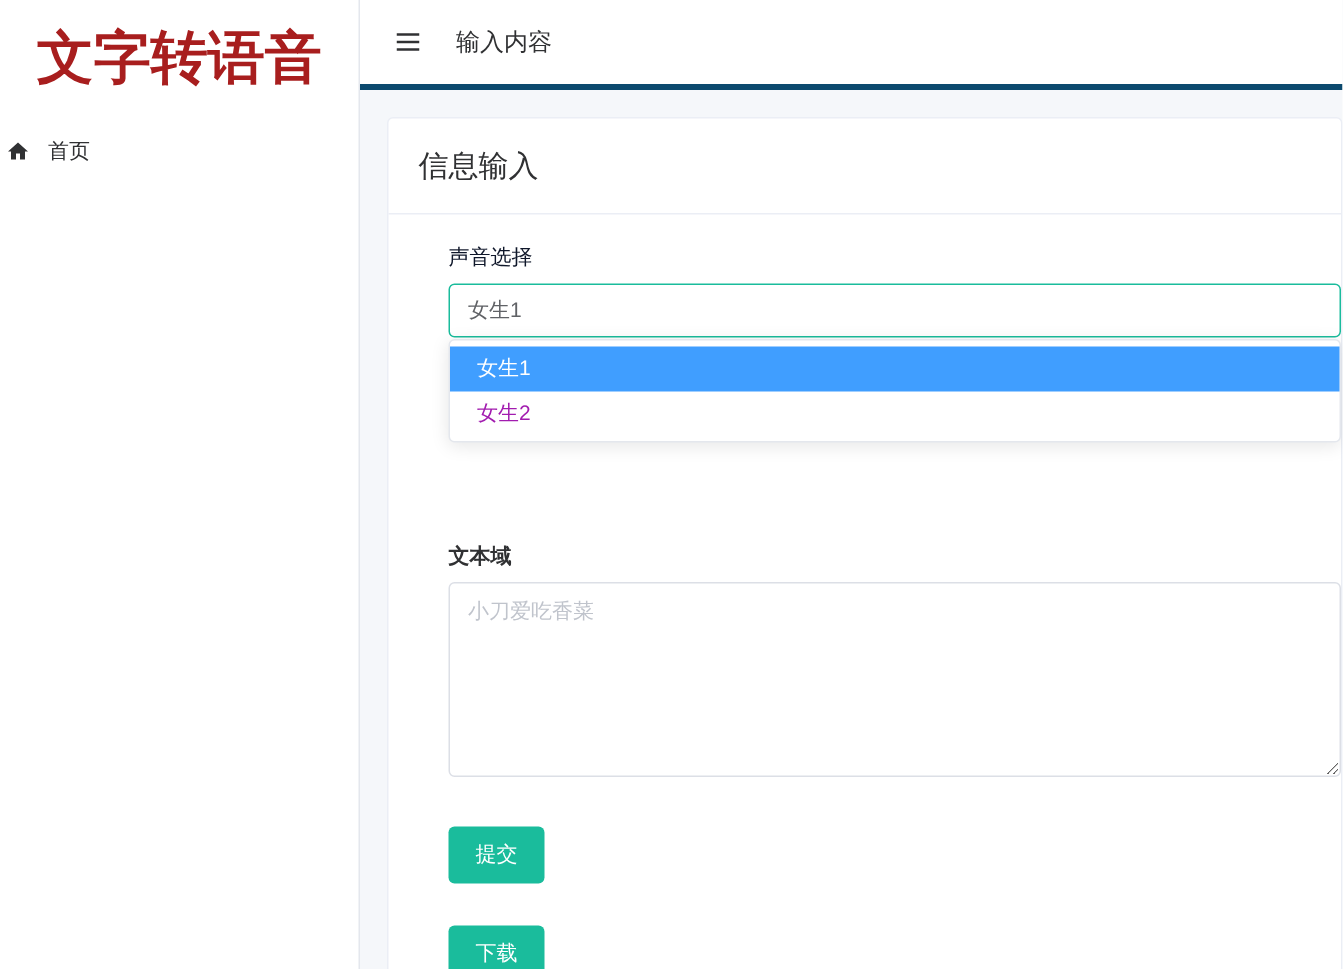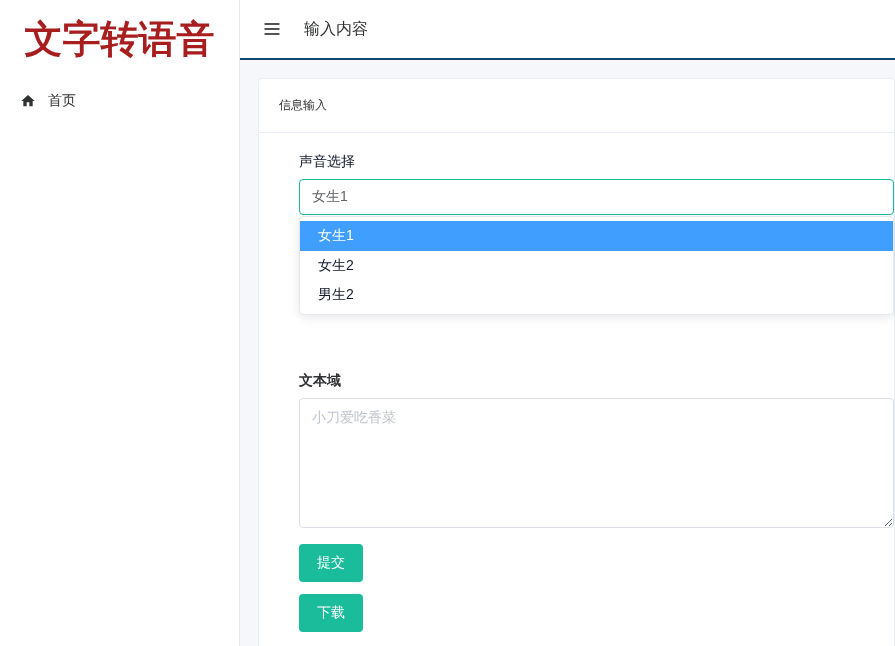--- a/index.html
+++ b/index.html
@@ -30,21 +30,21 @@
     .logo-text {
       font-size: 38px;
       font-weight: 900;
       color: #a81e1e;
       letter-spacing: 0px;
       line-height: 1;
     }
     .nav-item {
       display: flex;
       align-items: center;
-      padding: 14px 20px;
+      padding: 14px 4px;
       color: #303133;
       cursor: pointer;
       font-size: 14px;
     }
     .nav-icon {
       width: 16px;
       height: 16px;
       margin-right: 12px;
       display: flex;
       align-items: center;
@@ -53,21 +53,21 @@
     .main {
       margin-left: 240px;
       height: 100%;
     }
     .header {
       height: 60px;
       background: #fff;
       display: flex;
       align-items: center;
       padding: 0 20px;
-      border-bottom: 2px solid #0c4a6e;
+      border-bottom: 4px solid #0c4a6e;
       font-family: Liberation Mono, monospace;
     }
     .menu-toggle {
       width: 24px;
       height: 24px;
       margin-right: 20px;
       cursor: pointer;
       display: flex;
       align-items: center;
       justify-content: center;
@@ -80,36 +80,36 @@
       padding: 18px 0 18px 18px;
     }
     .card {
       background: #fff;
       border: 1px solid #ebeef5;
       border-radius: 4px;
     }
     .card-header {
       padding: 18px 20px;
       border-bottom: 1px solid #ebeef5;
-      font-size: 12px;
+      font-size: 20px;
       color: #303133;
     }
     .card-body {
       padding: 20px 0 20px 40px;
     }
     .form-label {
       font-size: 14px;
       color: #0f172a;
       margin-bottom: 8px;
       display: block;
       font-weight: normal;
     }
     .select-wrapper {
       position: relative;
-      margin-bottom: 32px;
+      margin-bottom: 12px;
     }
     .select-input {
       width: 100%;
       height: 36px;
       padding: 0 12px;
       border: 1px solid #1abc9c;
       border-radius: 4px;
       font-size: 14px;
       color: #606266;
       background: #fff;
@@ -123,21 +123,21 @@
       background: #fff;
       border: 1px solid #e4e7ed;
       border-radius: 4px;
       box-shadow: 0 2px 12px 0 rgba(0,0,0,0.1);
       z-index: 1000;
       padding: 4px 0;
     }
     .dropdown-item {
       padding: 5px 18px;
       font-size: 14px;
-      color: #0f172a;
+      color: #a21caf;
       cursor: pointer;
       line-height: 1.4;
     }
     .dropdown-item.active {
       background: #409eff;
       color: #fff;
     }
     .textarea-label {
       font-size: 14px;
       color: #303133;
@@ -163,21 +163,21 @@
     }
     .btn {
       display: inline-block;
       padding: 10px 18px;
       background: #1abc9c;
       color: #fff;
       border: none;
       border-radius: 4px;
       font-size: 14px;
       cursor: pointer;
-      margin-top: 12px;
+      margin-top: 28px;
     }
     .btn-row {
       display: block;
     }
   </style>
 </head>
 <body>
 
 <div class="sidebar">
   <div class="logo">
@@ -209,21 +209,20 @@
     <div class="card">
       <div class="card-header">信息输入</div>
       <div class="card-body">
         
         <label class="form-label">声音选择</label>
         <div class="select-wrapper">
           <input type="text" class="select-input" readonly="" value="女生1" style="">
           <div class="dropdown">
             <div class="dropdown-item active">女生1</div>
             <div class="dropdown-item">女生2</div>
-            <div class="dropdown-item">男生2</div>
           </div>
         </div>
 
         <div style="height:115px"></div>
 
         <label class="textarea-label">文本域</label>
         <textarea class="textarea-input" placeholder="小刀爱吃香菜" style=""></textarea>
 
         <div class="btn-row">
           <button class="btn">提交</button>

